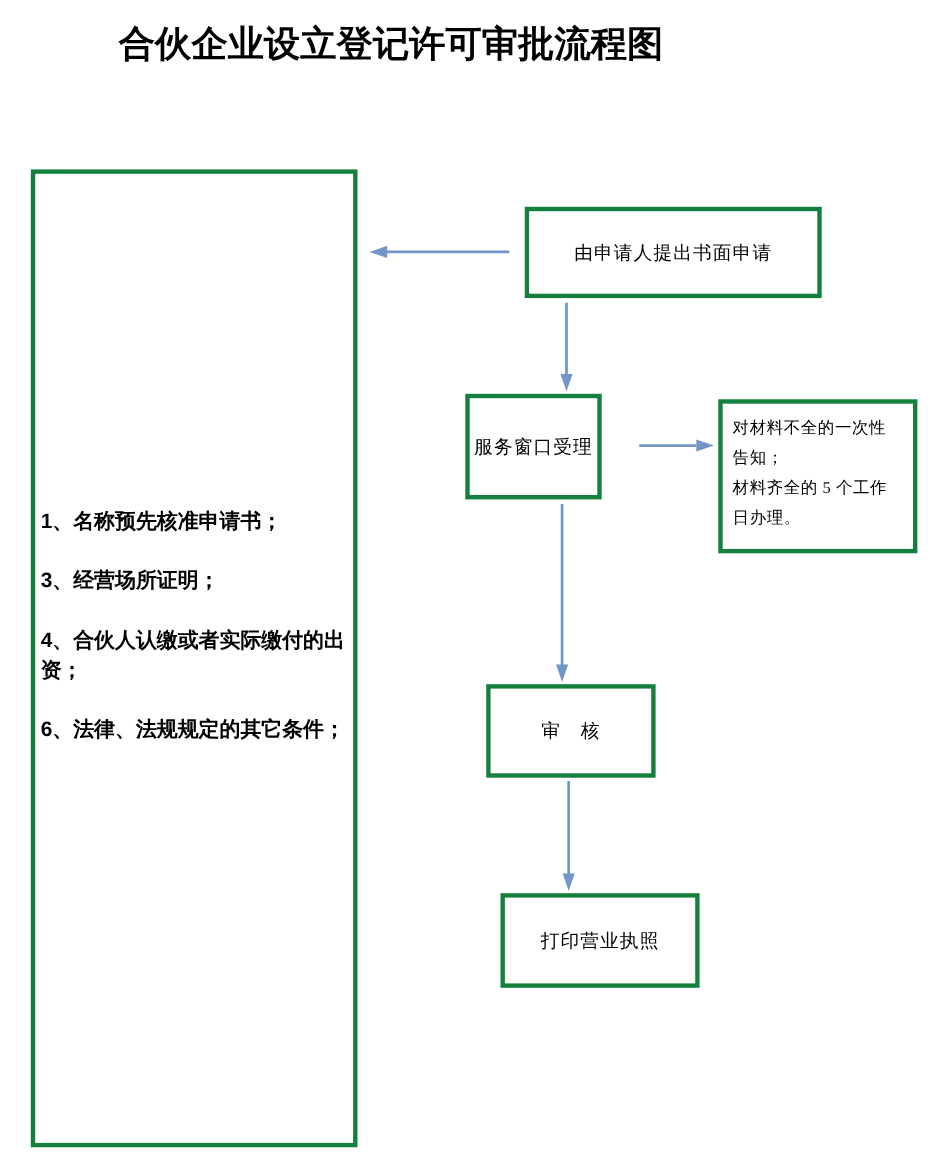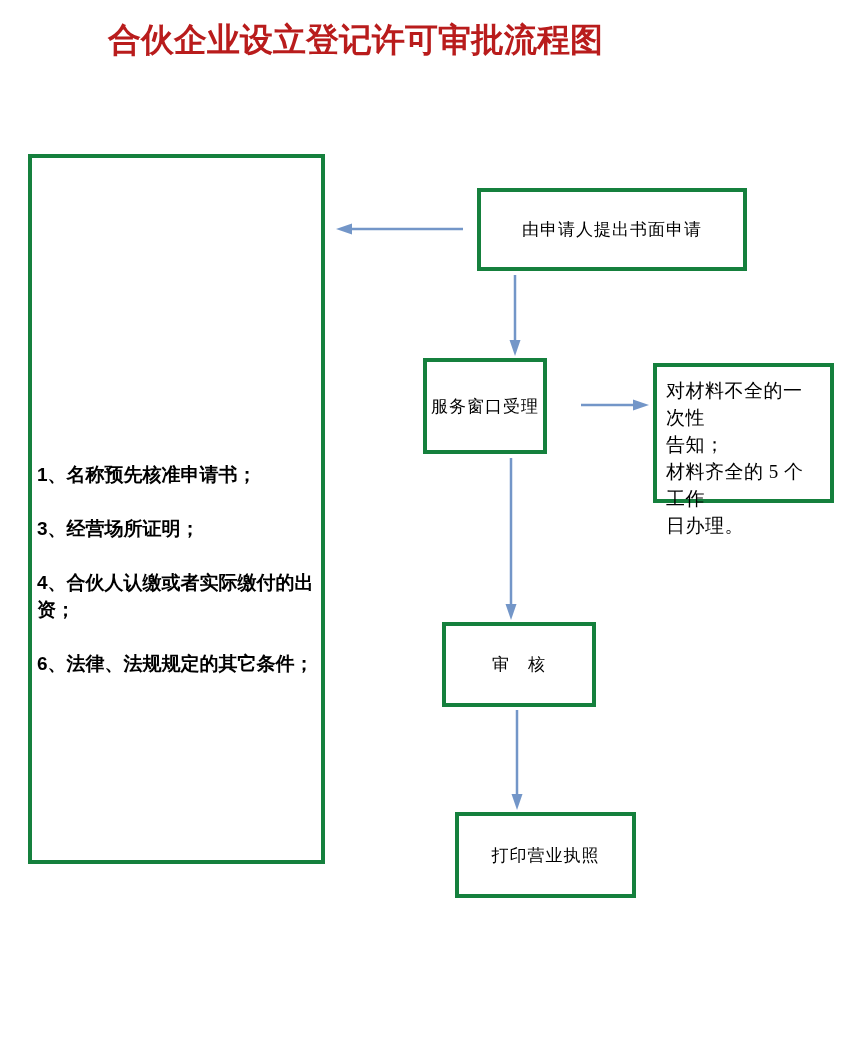--- a/index.html
+++ b/index.html
@@ -15,55 +15,55 @@
   }
   .title {
     position: absolute;
     left: 108px;
     top: 18px;
     font-family: Liberation Mono, monospace;
     font-size: 33px;
     font-weight: bold;
     letter-spacing: 0px;
     white-space: nowrap;
-    color: #b91c1c;
+    color: #000000;
   }
   .box {
     position: absolute;
     border: 4px solid #15803d;
     background: #ffffff;
   }
   .flow-node {
     display: flex;
     align-items: center;
     justify-content: center;
     font-size: 17px;
     letter-spacing: 1px;
     text-align: center;
   }
   .materials-box {
     left: 28px;
     top: 154px;
     width: 297px;
-    height: 710px;
+    height: 889px;
   }
   .materials-list {
     margin-top: 276px;
     padding: 0 5px;
     font-family: "Liberation Sans", sans-serif;
     font-weight: bold;
     font-size: 19px;
     line-height: 27px;
     white-space: pre-line;
   }
   .node-apply   { left: 477px; top: 188px; width: 270px; height: 83px; }
   .node-window  { left: 423px; top: 358px; width: 124px; height: 96px; }
   .node-notice  {
     left: 653px; top: 363px; width: 181px; height: 140px;
-    font-size: 19px;
+    font-size: 15px;
     line-height: 27px;
     padding: 10px 9px 0 9px;
     white-space: pre-line;
     letter-spacing: 0.5px;
   }
   .node-review  { left: 442px; top: 622px; width: 154px; height: 85px; }
   .node-license { left: 455px; top: 812px; width: 181px; height: 86px; }
   .arrow { position: absolute; }
 </style>
 </head>

